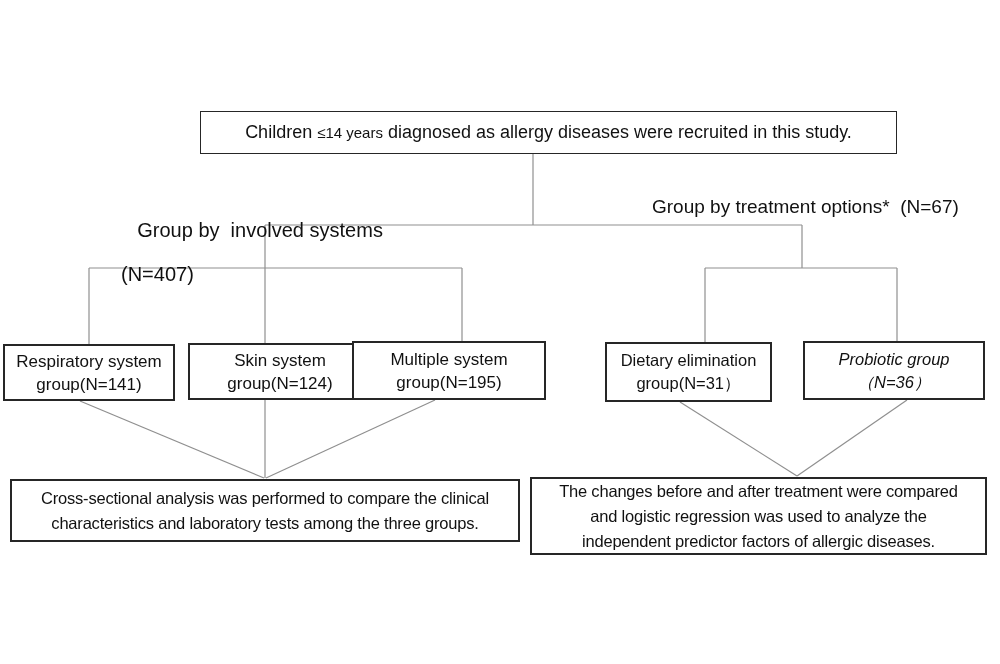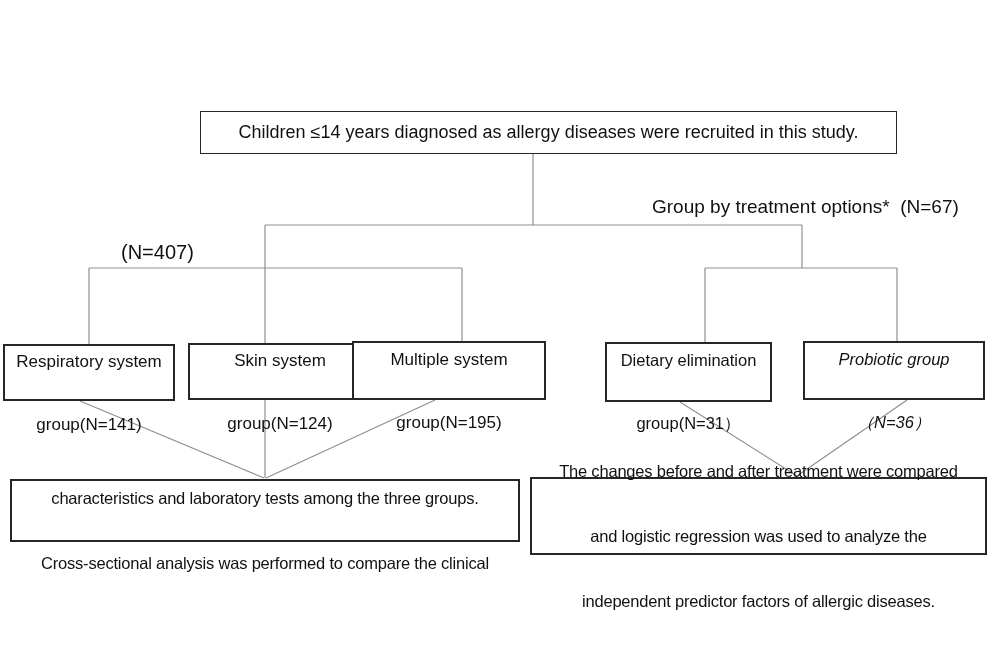--- a/index.html
+++ b/index.html
@@ -13,27 +13,27 @@
     position:relative;width:1000px;height:664px;background:var(--bg);
     font-family:"Liberation Sans",sans-serif;color:var(--text);
     overflow:hidden;
   }
   .connectors{position:absolute;left:0;top:0;width:1000px;height:664px;color:var(--connector);}
   .box{
     position:absolute;background:#fff;border:2px solid var(--box-border);
     box-sizing:border-box;display:flex;flex-direction:column;
     justify-content:center;align-items:center;text-align:center;
   }
-  .box .ln{display:block;white-space:pre;margin-top:40px;}
+  .box .ln{display:block;white-space:pre;}
   .top-box{
     left:200px;top:111px;width:697px;height:43px;
     border-width:1.5px;flex-direction:row;font-size:18px;
   }
   .top-box span{white-space:pre;}
-  .top-box .small-seg{font-size:18px;}
+  .top-box .small-seg{font-size:15px;}
   .group-box{font-size:17px;line-height:23px;}
   .box-respiratory{left:3px;top:344px;width:172px;height:57px;}
   .box-skin{left:188px;top:343px;width:184px;height:57px;}
   .box-multiple{left:352px;top:341px;width:194px;height:59px;}
   .box-dietary{left:605px;top:342px;width:167px;height:60px;font-size:16.5px;}
   .box-probiotic{left:803px;top:341px;width:182px;height:59px;font-size:16.5px;font-style:italic;}
   .summary-box{font-size:16.5px;line-height:25px;letter-spacing:-0.2px;}
   .box-summary-left{left:10px;top:479px;width:510px;height:63px;}
   .box-summary-right{left:530px;top:477px;width:457px;height:78px;justify-content:center;}
   .branch-label{position:absolute;white-space:pre;line-height:22px;}
@@ -71,20 +71,21 @@
     </g>
   </svg>
 
   <div class="box top-box">
     <span>Children </span>
       <span class="small-seg">≤14 years</span>
       <span> diagnosed as allergy diseases were recruited in this study.</span>
   </div>
 
   <div class="branch-label label-left">
+    <span class="ln1">Group by  involved systems</span>
     <span class="ln2">(N=407)</span>
   </div>
   <div class="branch-label label-right">Group by treatment options*  (N=67)</div>
 
   <div class="box group-box box-respiratory">
     <span class="ln">Respiratory system</span>
     <span class="ln">group(N=141)</span>
   </div>
   <div class="box group-box box-skin">
     <span class="ln">Skin system</span>
@@ -98,22 +99,22 @@
   <div class="box group-box box-dietary">
     <span class="ln">Dietary elimination</span>
     <span class="ln">group(N=31）</span>
   </div>
   <div class="box group-box box-probiotic">
     <span class="ln">Probiotic group</span>
     <span class="ln">（N=36）</span>
   </div>
 
   <div class="box summary-box box-summary-left">
+    <span class="ln">Cross-sectional analysis was performed to compare the clinical</span>
     <span class="ln">characteristics and laboratory tests among the three groups.</span>
-    <span class="ln">Cross-sectional analysis was performed to compare the clinical</span>
   </div>
   <div class="box summary-box box-summary-right">
     <span class="ln">The changes before and after treatment were compared</span>
     <span class="ln">and logistic regression was used to analyze the</span>
     <span class="ln">independent predictor factors of allergic diseases.</span>
   </div>
 
 </div>
 
 </body></html>

